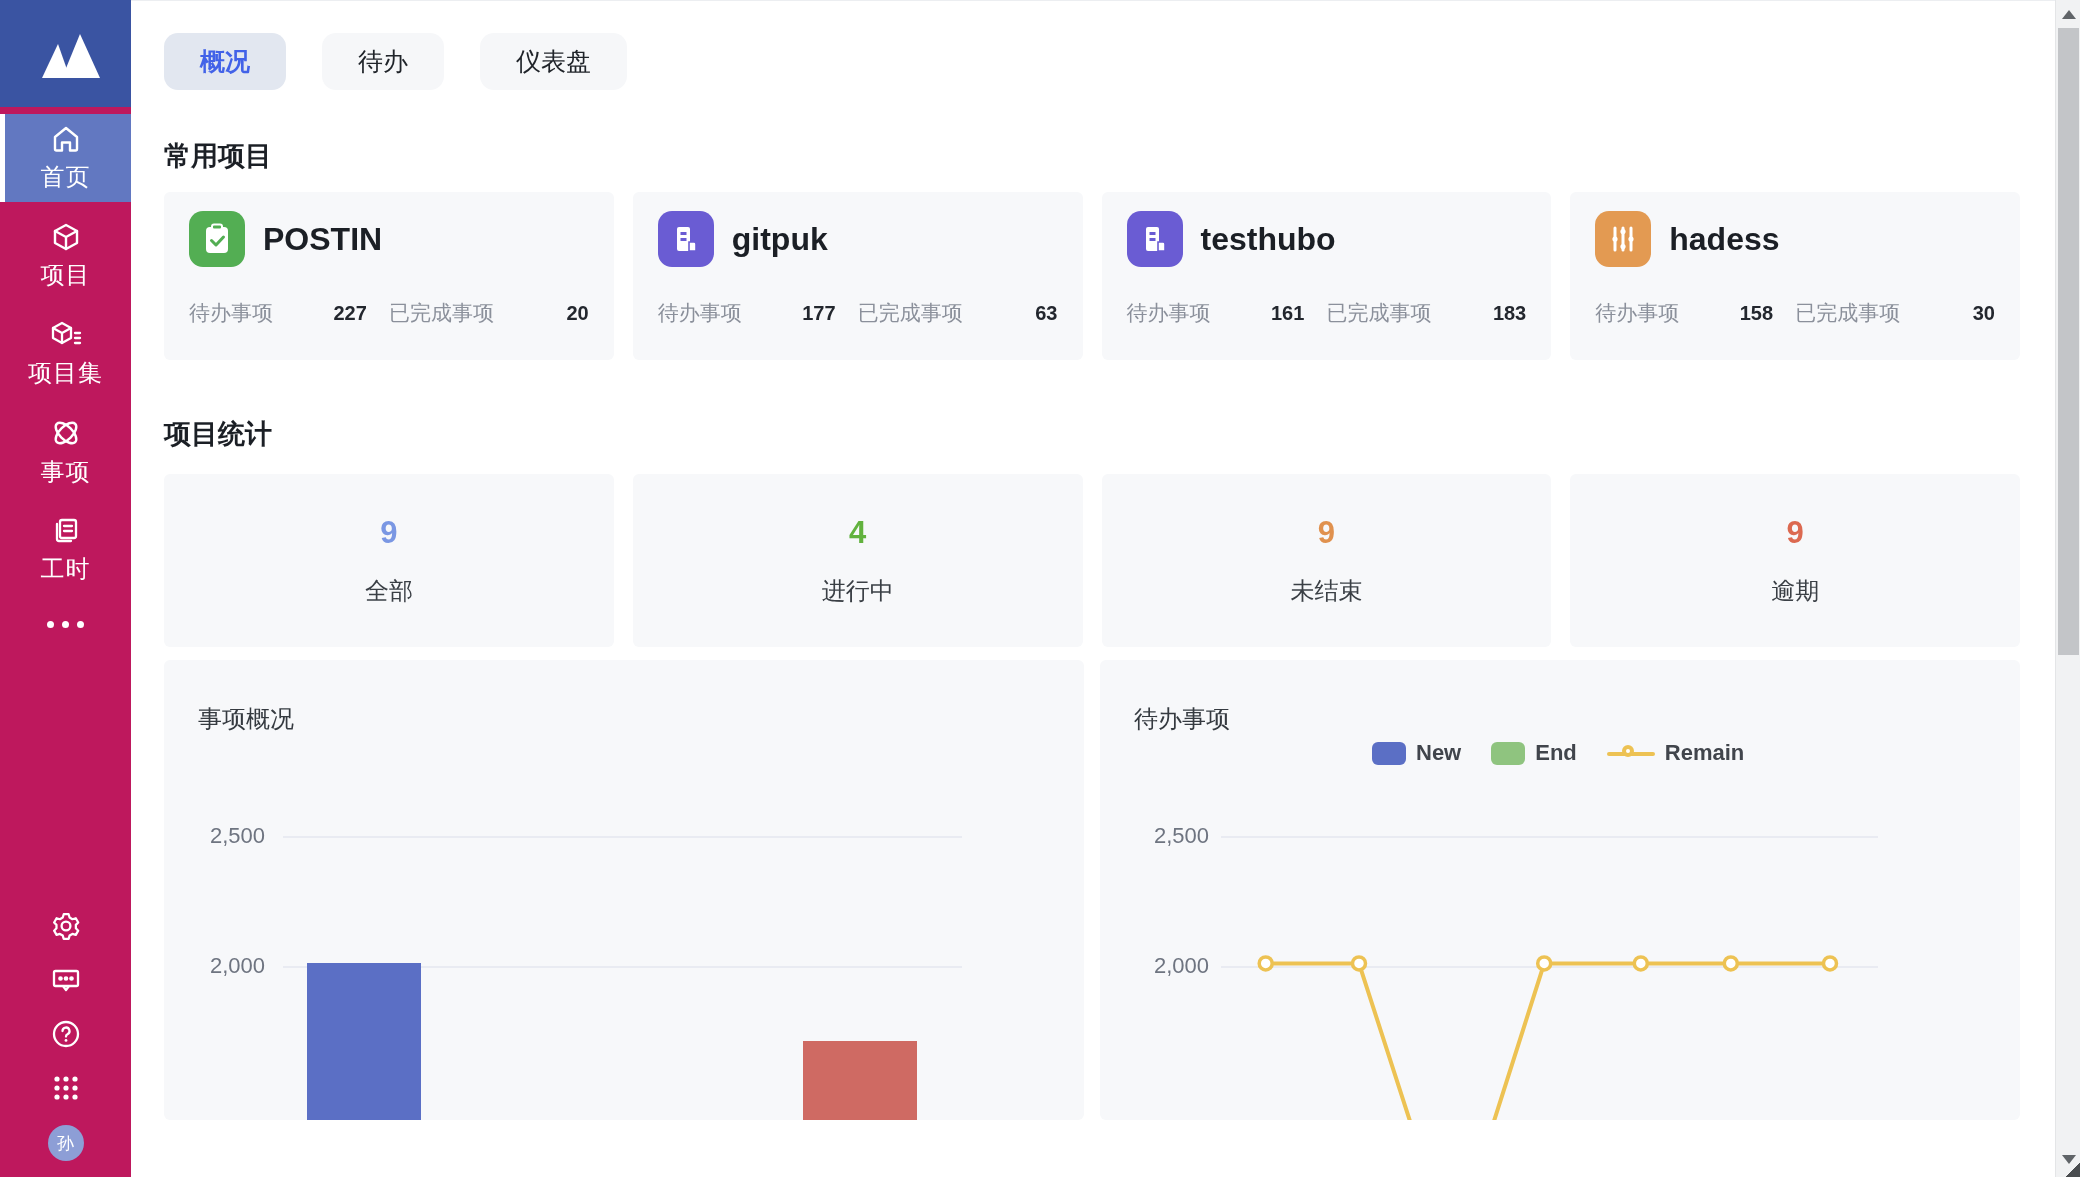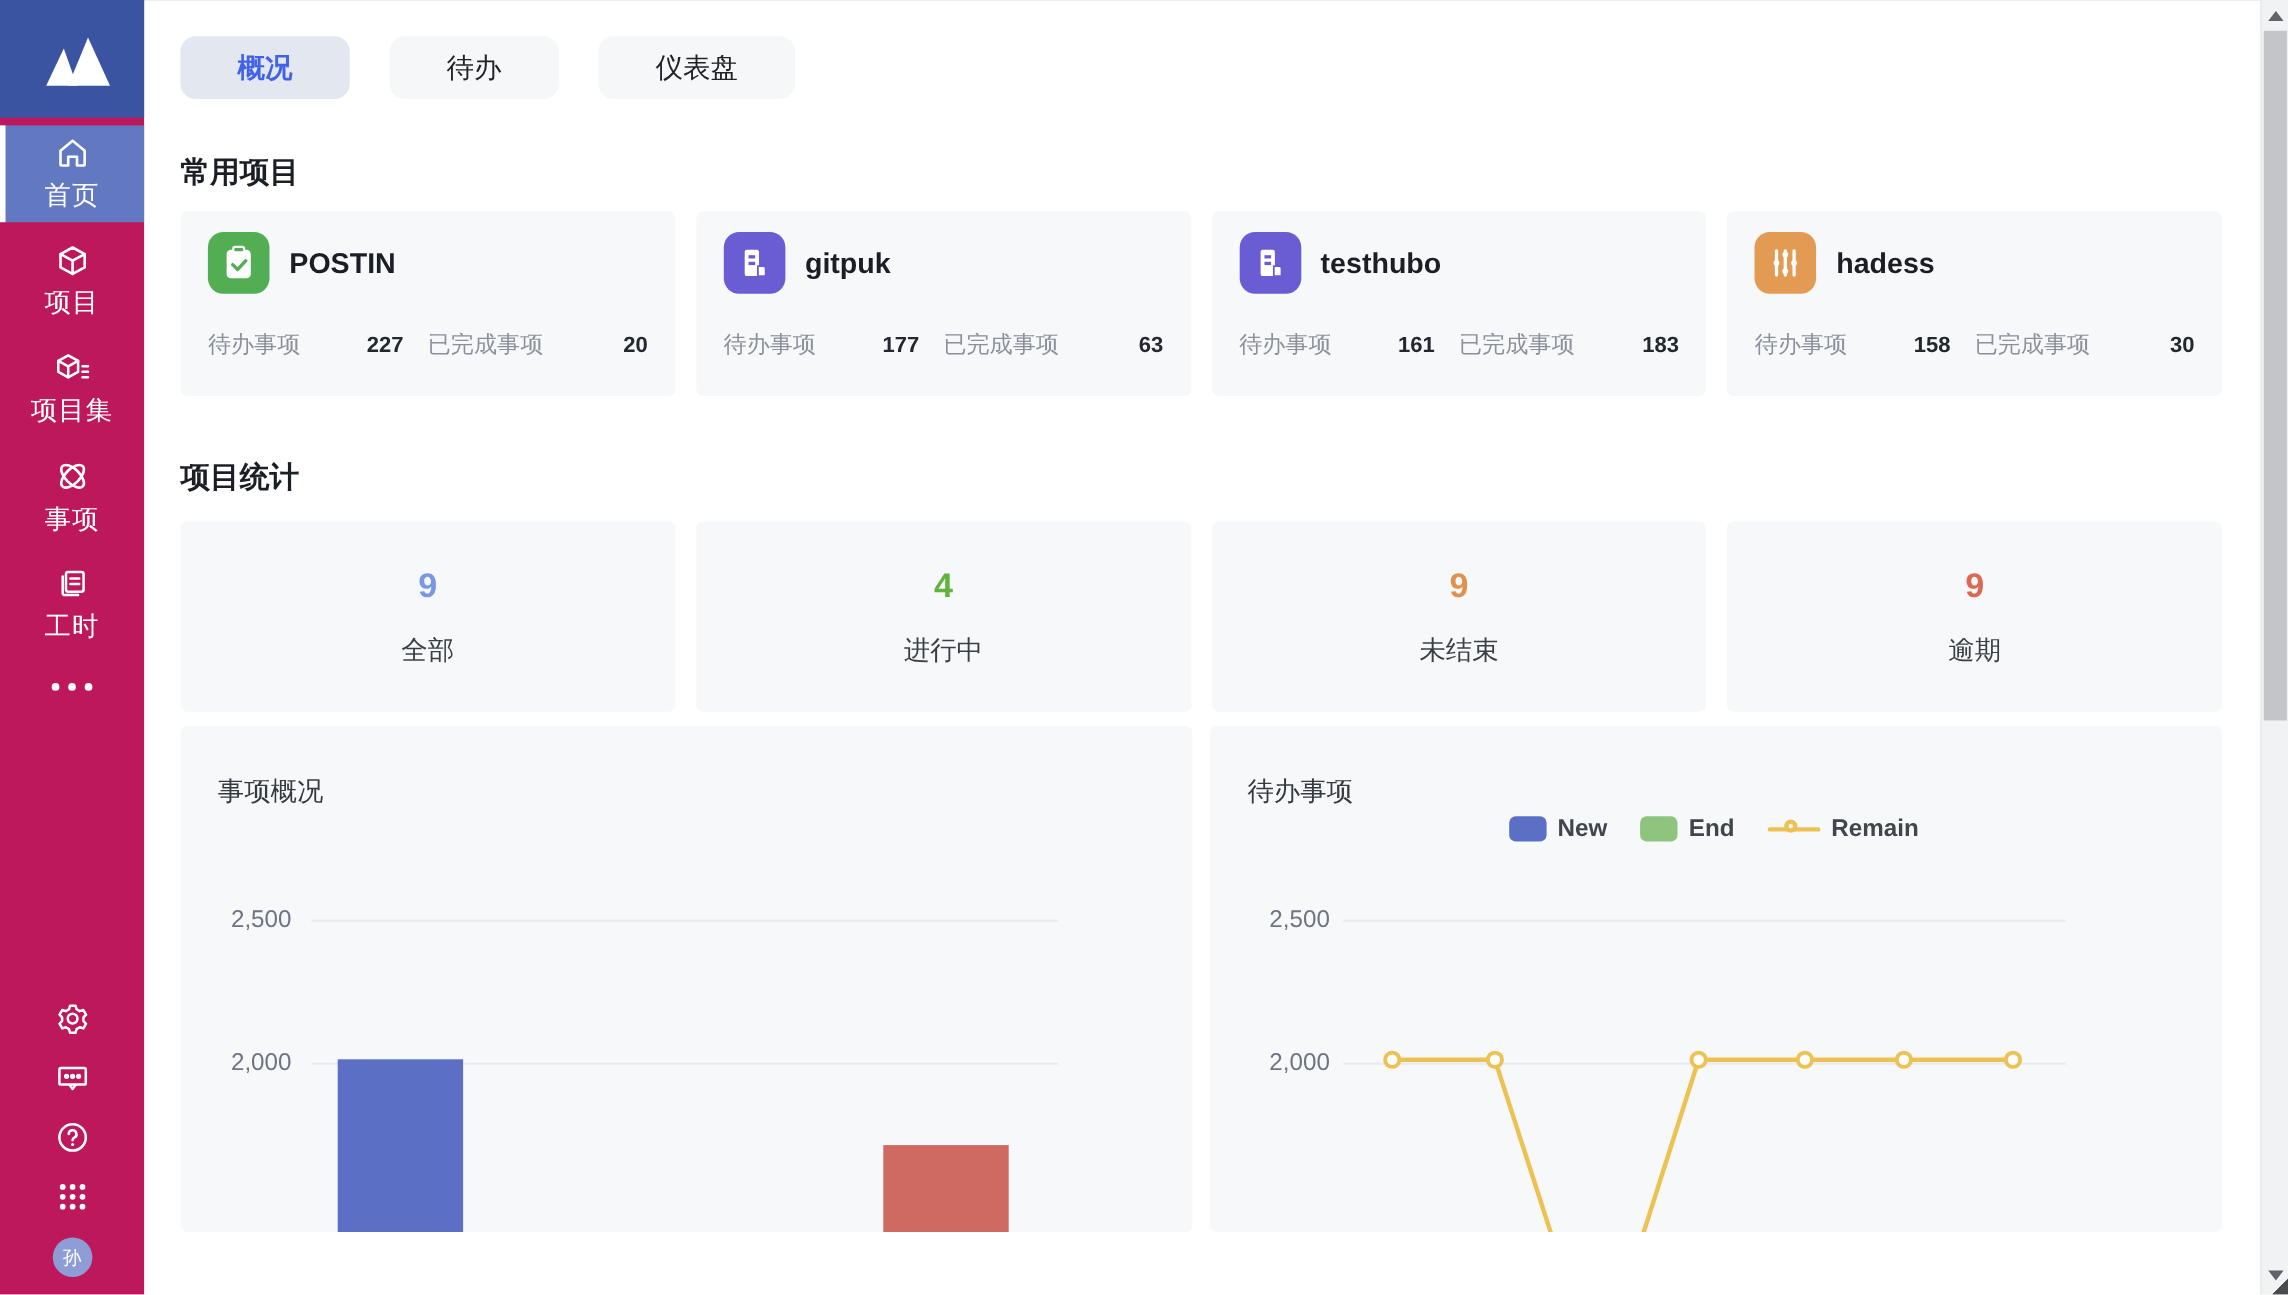--- a/index.html
+++ b/index.html
@@ -17,31 +17,31 @@
   .nav-icon svg { display:block; }
   .more-dots { height:40px; display:flex; align-items:center; justify-content:center; gap:8px; cursor:pointer; }
   .more-dots i { width:7px; height:7px; border-radius:50%; background:#fff; }
   .side-footer { position:absolute; left:0; bottom:16px; width:131px; display:flex; flex-direction:column; align-items:center; gap:20px; }
   .foot-icon { width:34px; height:34px; display:flex; align-items:center; justify-content:center; cursor:pointer; }
   .avatar { width:36px; height:36px; border-radius:50%; background:#8d9ed6; color:#fff; font-size:17px; display:flex; align-items:center; justify-content:center; cursor:pointer; }
 
   
   .main { flex:1 1 auto; height:100%; background:#fff; padding:0 35px 0 33px; border-top:1px solid #eceef1; overflow:hidden; }
   .tabs { margin-top:32px; display:flex; gap:36px; }
-  .tab { height:57px; padding:0 52px; border-radius:14px; background:#f6f7f9; display:flex; align-items:center; justify-content:center; font-size:25px; color:#20242a; cursor:pointer; }
+  .tab { height:57px; padding:0 36px; border-radius:14px; background:#f6f7f9; display:flex; align-items:center; justify-content:center; font-size:25px; color:#20242a; cursor:pointer; }
   .tab.active { background:#e2e7f0; color:#4262e8; font-weight:600; }
   .section-title { margin-top:48px; font-size:27px; font-weight:700; color:#1b1f25; }
   .grid4 { display:grid; grid-template-columns:repeat(4,1fr); gap:19px; }
 
   
   .proj-cards { margin-top:18px; }
   .proj-card { height:168px; background:#f7f8fa; border-radius:6px; padding:19px 25px 0 25px; cursor:pointer; }
   .proj-head { display:flex; align-items:center; gap:18px; }
   .proj-icon { width:56px; height:56px; border-radius:14px; display:flex; align-items:center; justify-content:center; flex:0 0 56px; }
-  .proj-name { font-size:26px; font-weight:700; color:#1b1f25; }
+  .proj-name { font-size:32px; font-weight:700; color:#1b1f25; }
   .proj-stats { margin-top:32px; display:flex; }
   .proj-col { flex:1 1 50%; display:flex; justify-content:space-between; align-items:baseline; padding-right:22px; }
   .proj-col:last-child { padding-right:0; }
   .stat-label { font-size:21px; color:#8b909b; }
   .stat-value { font-size:20px; font-weight:600; color:#23272e; }
 
   
   .pstat-cards { margin-top:22px; }
   .pstat-card { height:173px; background:#f7f8fa; border-radius:6px; display:flex; flex-direction:column; align-items:center; justify-content:center; gap:24px; cursor:pointer; }
   .pstat-num { font-size:31px; font-weight:700; }

